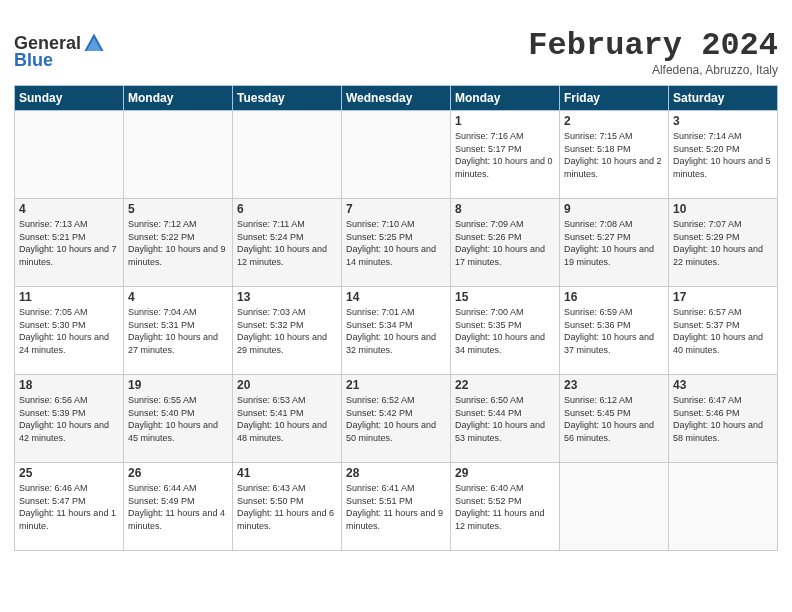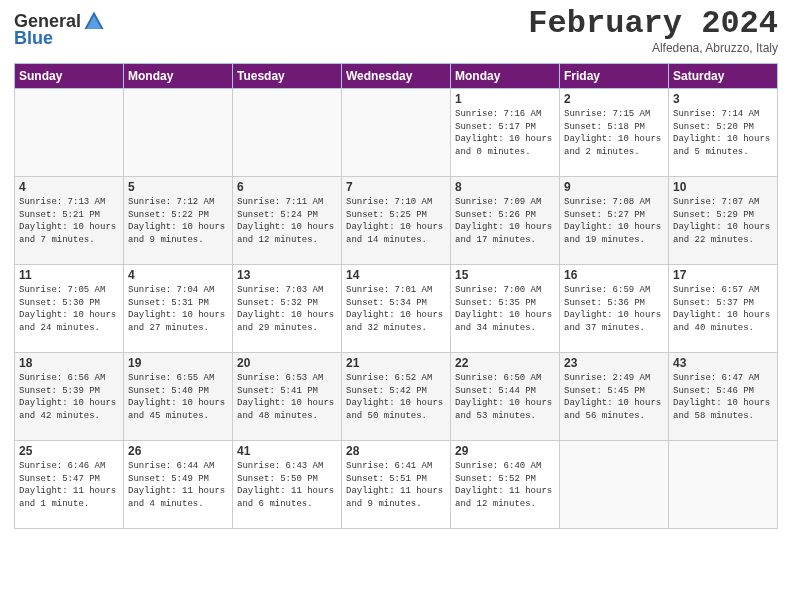--- a/index.html
+++ b/index.html
@@ -5,21 +5,21 @@
     * { box-sizing: border-box; margin: 0; padding: 0; }
     body {
       font-family: Arial, sans-serif;
       background: #fff;
       width: 792px;
       height: 612px;
       overflow: hidden;
     }
     .container {
       width: 792px;
-      padding: 6px 14px;
+      padding: 28px 14px;
     }
     .header-area {
       display: flex;
       justify-content: space-between;
       align-items: flex-start;
       margin-bottom: 8px;
     }
     .logo {
       display: flex;
       align-items: center;
@@ -38,21 +38,21 @@
     .subtitle {
       font-size: 12px;
       color: #555;
     }
     table {
       width: 100%;
       border-collapse: collapse;
       table-layout: fixed;
     }
     thead tr th {
-      background-color: #701a75;
+      background-color: #0c4a6e;
       color: #fff;
       font-size: 12px;
       font-weight: bold;
       padding: 5px 4px;
       text-align: left;
       border: 1px solid #aac4e8;
     }
     tbody tr td {
       vertical-align: top;
       border: 1px solid #ccc;
@@ -69,21 +69,20 @@
       font-size: 12px;
       font-weight: bold;
       color: #333;
       display: block;
       margin-bottom: 2px;
     }
     .day-info {
       font-size: 9px;
       color: #333;
       line-height: 1.4;
-      font-family: Liberation Mono, monospace;
     }
     td.empty {
       background: #f9f9f9;
     }
   </style>
 </head>
 <body>
 
 <div class="container">
   <div class="header-area">
@@ -278,21 +277,21 @@
           </td>
           <td>
             <span class="day-num">22</span>
             <div class="day-info">Sunrise: 6:50 AM
 Sunset: 5:44 PM
 Daylight: 10 hours
 and 53 minutes.</div>
           </td>
           <td>
             <span class="day-num">23</span>
-            <div class="day-info">Sunrise: 2:49 AM
+            <div class="day-info">Sunrise: 6:12 AM
 Sunset: 5:45 PM
 Daylight: 10 hours
 and 56 minutes.</div>
           </td>
           <td>
             <span class="day-num">43</span>
             <div class="day-info">Sunrise: 6:47 AM
 Sunset: 5:46 PM
 Daylight: 10 hours
 and 58 minutes.</div>

